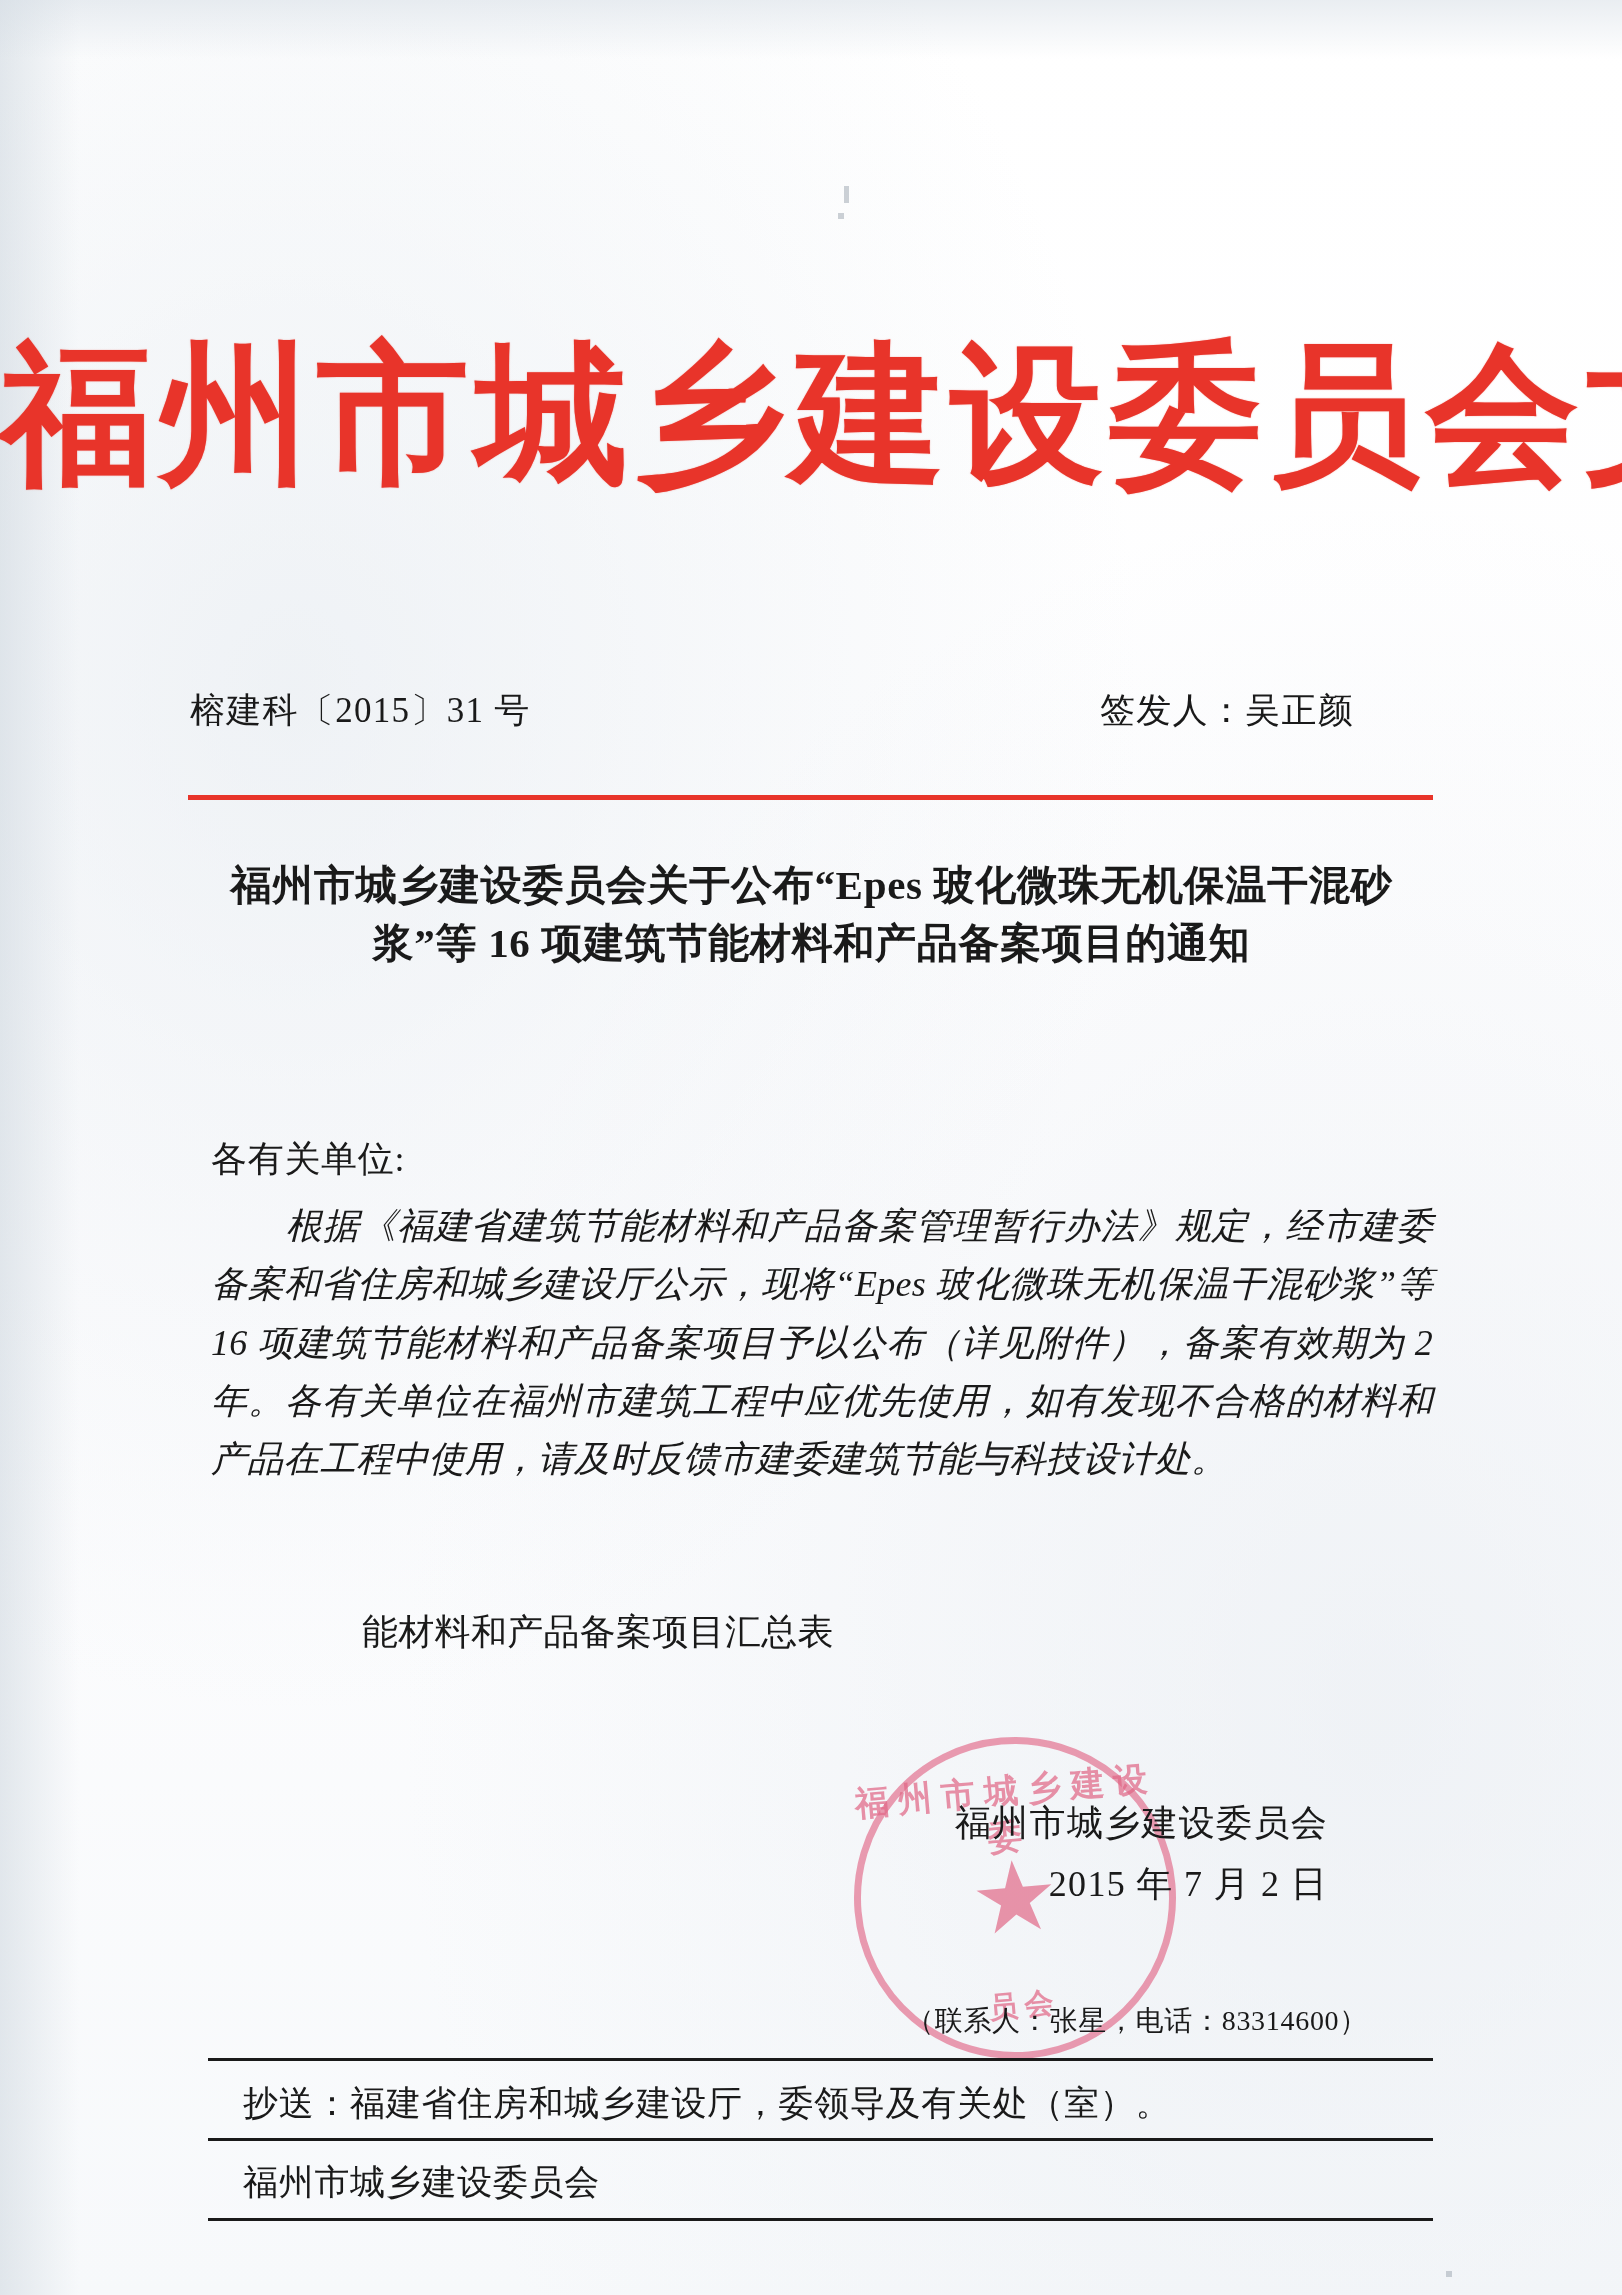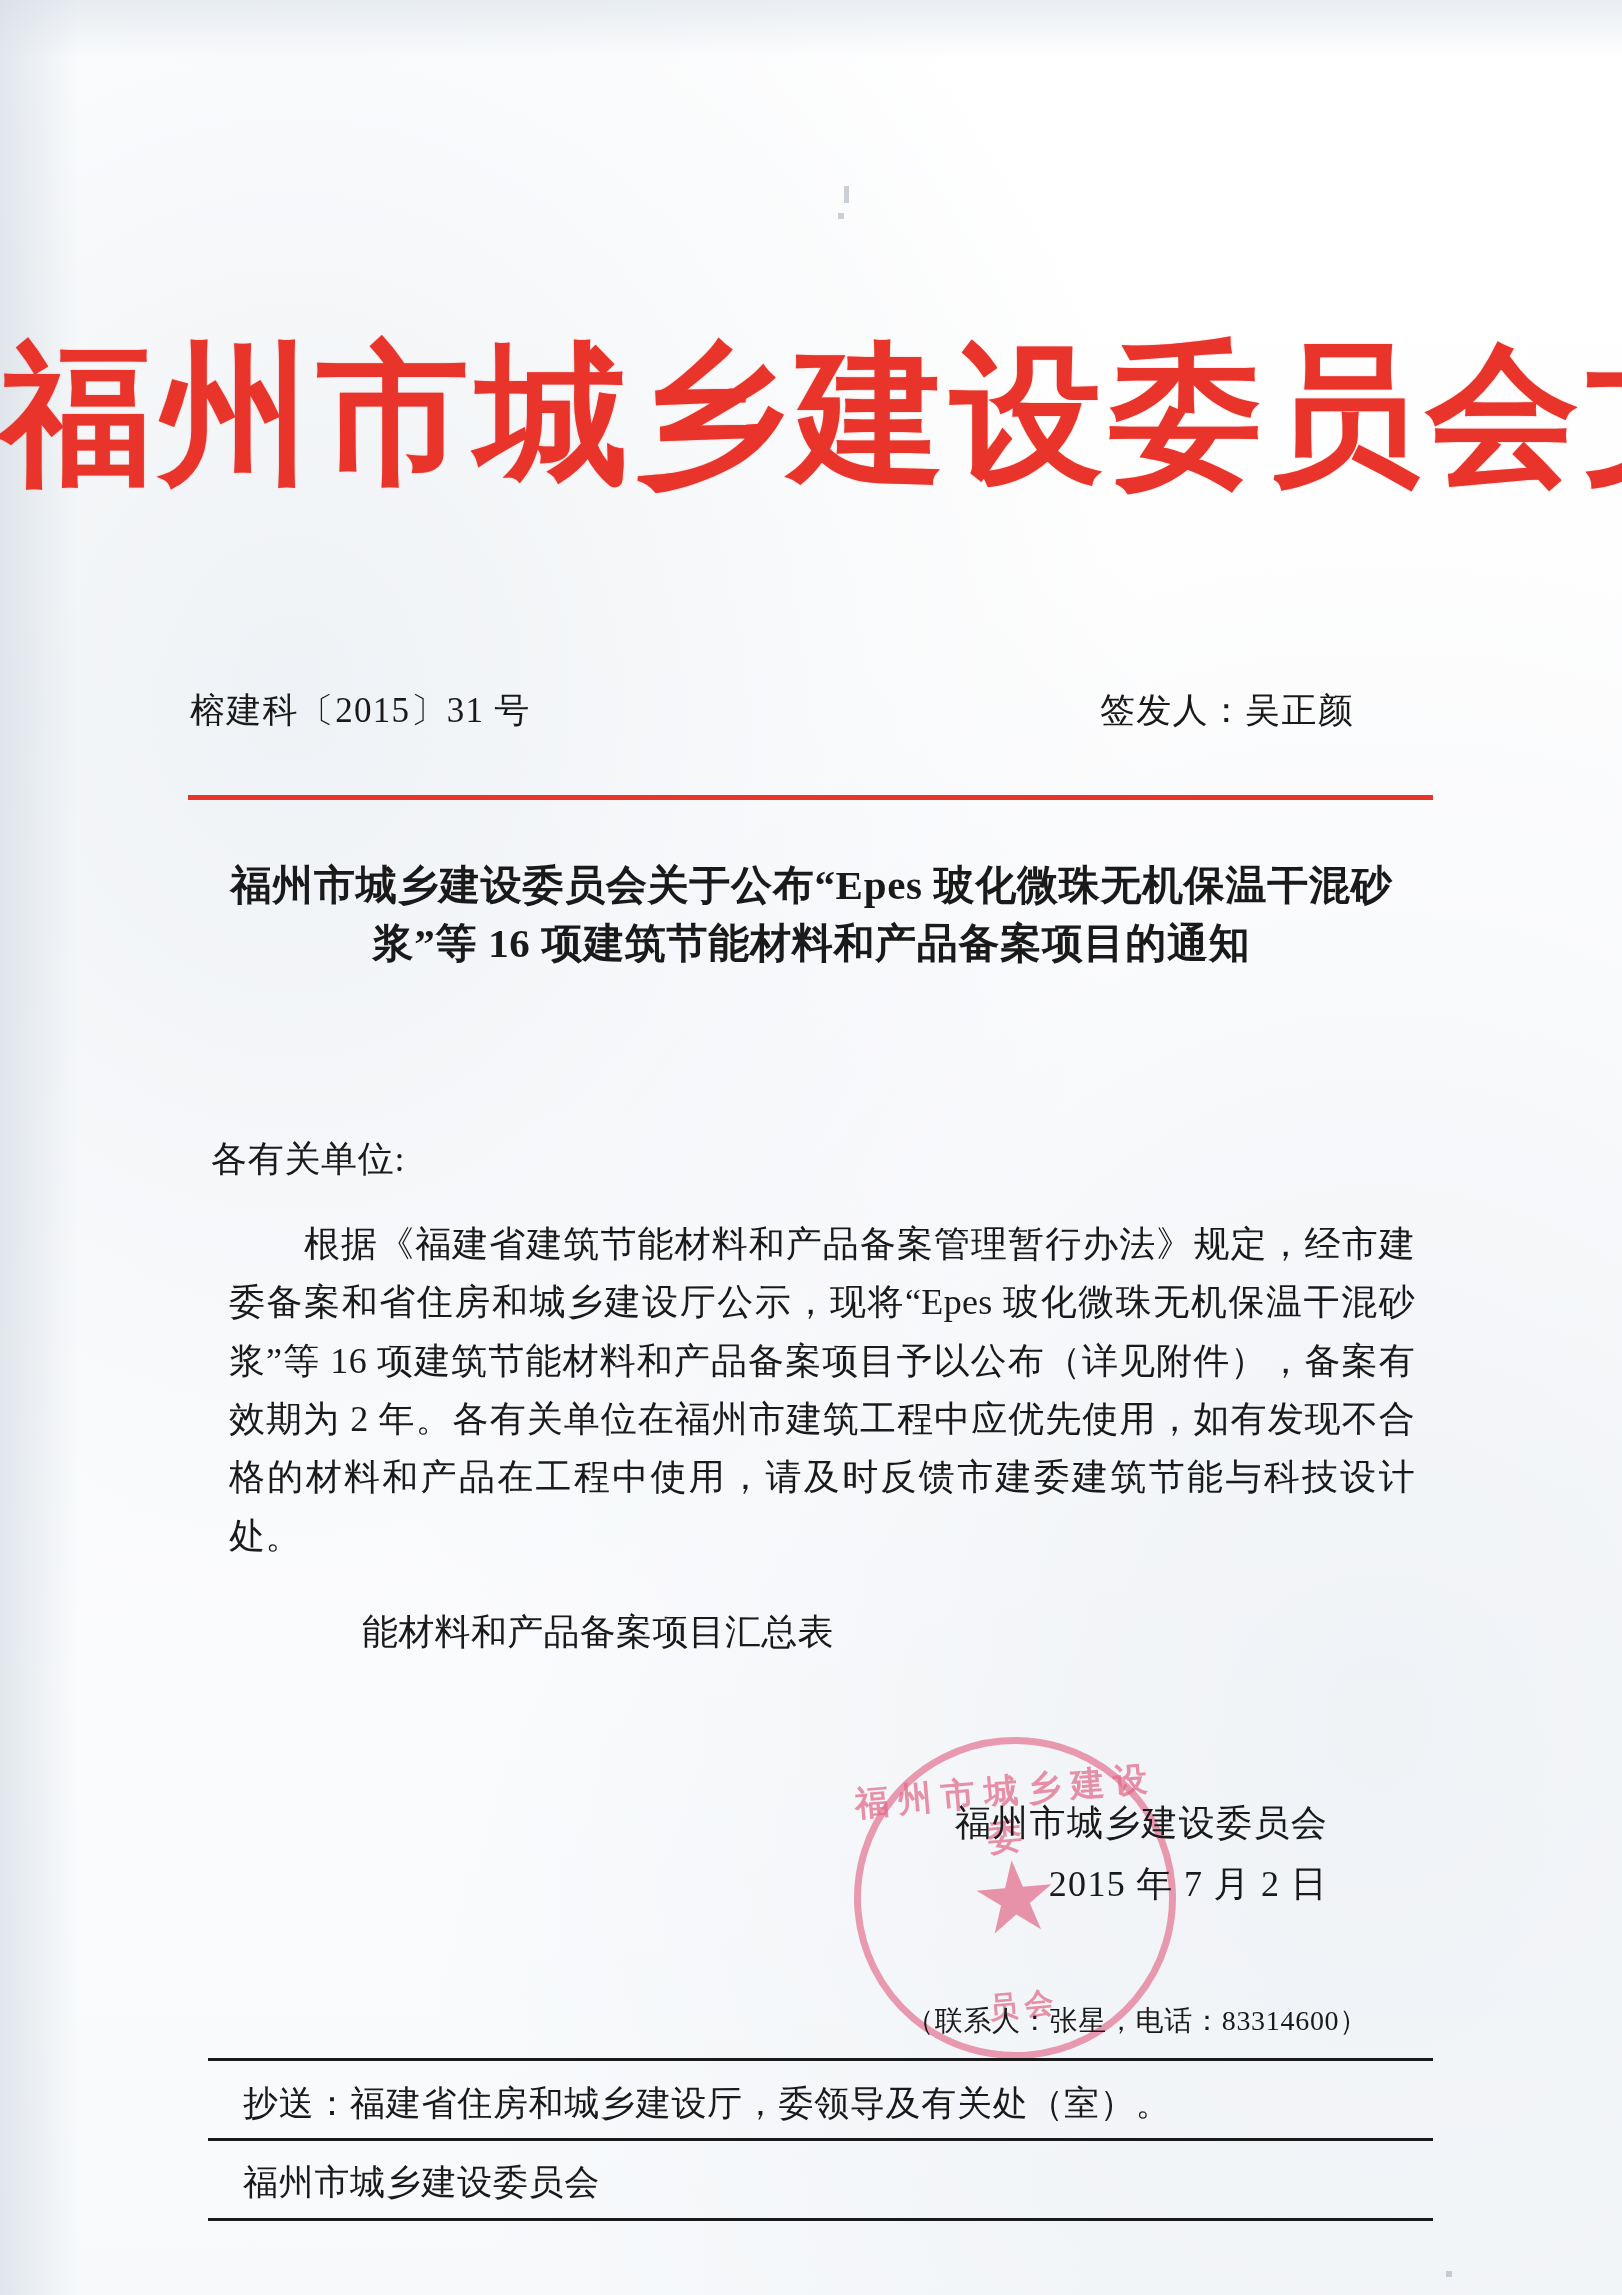--- a/index.html
+++ b/index.html
@@ -110,21 +110,21 @@
     position: absolute;
     top: 1197px;
     left: 211px;
     width: 1222px;
     font-size: 36px;
     line-height: 1.62;
     letter-spacing: 0.3px;
     text-align: justify;
     text-justify: inter-ideograph;
   }
-  .body-text p { margin: 18px; }
+  .body-text p { margin: 0; font-style: italic; }
   .indent2 { text-indent: 75px; }
 
   .attachment {
     position: absolute;
     top: 1603px;
     left: 211px;
     width: 1222px;
     font-size: 36px;
     line-height: 1.62;
     letter-spacing: 0.3px;

